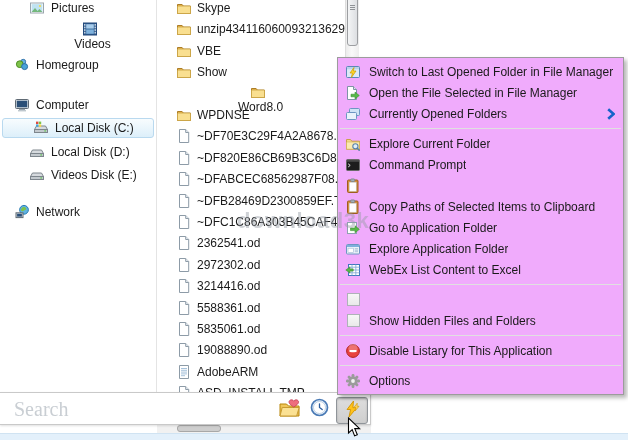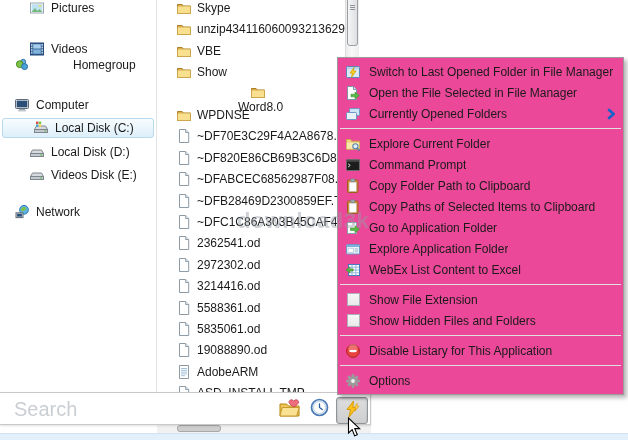--- a/index.html
+++ b/index.html
@@ -26,42 +26,42 @@
 
   
   .vscroll{position:absolute;left:345px;top:0;width:13px;height:392px;
            background:linear-gradient(to right,#ececec,#f9f9f9 45%,#ededed);border-left:1px solid #ddd;}
   .vthumb{position:absolute;left:1px;right:1px;top:-32px;height:78px;border:1px solid #9c9ea1;border-radius:3px;
           background:linear-gradient(to right,#f4f5f6,#dddfe2);box-sizing:border-box;}
   .vgrip{position:absolute;left:2px;right:2px;top:36px;}
   .vgrip i{display:block;height:1px;background:#8f9296;margin-bottom:1px;}
 
   
-  .menu{position:absolute;left:337px;top:57px;width:287px;background:#ec4899;border:1px solid #9c9c9c;
+  .menu{position:absolute;left:337px;top:57px;width:287px;background:#f0abfc;border:1px solid #9c9c9c;
         box-shadow:3px 3px 4px rgba(0,0,0,.28);padding:3px 0;box-sizing:border-box;z-index:14;}
   .menu-item{height:21px;display:flex;align-items:center;padding:0 8px 0 7px;cursor:default;}
   .mi-icon{width:16px;height:16px;margin-right:8px;flex:none;display:flex;align-items:center;justify-content:center;}
   .mi-icon svg{display:block;}
   .mi-label{white-space:nowrap;overflow:hidden;}
   .mi-arrow{margin-left:auto;flex:none;display:flex;align-items:center;}
   .menu-sep{height:9px;position:relative;}
   .menu-sep::after{content:"";position:absolute;left:2px;right:2px;top:4px;height:1px;background:#e0e0e0;}
   .checkbox{width:13px;height:13px;border:1px solid #aeb2b8;background:linear-gradient(#f7f7f7,#e9e9e9);
             box-sizing:border-box;}
 
   
   .watermark{position:absolute;left:237px;top:208px;z-index:16;font-size:22px;font-weight:bold;
              letter-spacing:.5px;color:rgba(148,156,164,.45);pointer-events:none;}
 
   
   .toolbar{position:absolute;left:0;top:392px;width:371px;height:33px;background:#fff;
            border:1px solid #c9c9c9;border-left:none;box-sizing:border-box;z-index:12;
            box-shadow:0 1px 2px rgba(0,0,0,.12);}
   .search-input{position:absolute;left:12px;top:2px;width:255px;height:27px;border:none;outline:none;
-                background:transparent;font-family:Liberation Sans, sans-serif;
+                background:transparent;font-family:Liberation Serif, serif;
                 font-size:20px;color:#4d7c0f;}
   .search-input::placeholder{color:#c9ced3;opacity:1;}
   .tb-btn{position:absolute;display:flex;align-items:center;justify-content:center;}
   .fav-btn{left:278px;top:5px;width:24px;height:22px;}
   .hist-btn{left:309px;top:6px;width:20px;height:20px;}
   .act-btn{left:336px;top:4px;width:30px;height:25px;border:1px solid #8f9499;border-radius:3px;
            background:linear-gradient(#dedede,#cecece);box-shadow:inset 0 1px 2px rgba(0,0,0,.22);}
 
   
   .hscroll{position:absolute;left:157px;top:425px;width:214px;height:8px;background:#f1f1f1;z-index:5;}
@@ -83,41 +83,41 @@
           <span class="sb-icon">
             <svg width="16" height="16" viewBox="0 0 16 16">
               <rect x="1.5" y="3" width="13" height="10" fill="#fdfdfd" stroke="#9aa5ad"></rect>
               <rect x="2.6" y="4.1" width="10.8" height="7.8" fill="#bfe3f2"></rect>
               <path d="M2.6 11.9l3.4-4 2.5 3 2-2 3 3z" fill="#74b87c"></path>
               <circle cx="11" cy="6" r="1.1" fill="#f7d84b"></circle>
             </svg>
           </span>
           <span>Pictures</span>
         </div>
-        <div class="sb-item lvl2" style="top: 39px;">
+        <div class="sb-item lvl2" style="top: 21px; flex-direction: column;">
           <span class="sb-icon">
             <svg width="16" height="16" viewBox="0 0 16 16">
               <rect x="1.5" y="2" width="13" height="12" fill="#2f5d8f" stroke="#24497a"></rect>
               <rect x="4.2" y="3.2" width="7.6" height="4.4" fill="#a8cdec"></rect>
               <rect x="4.2" y="8.4" width="7.6" height="4.4" fill="#7fb2dd"></rect>
               <g fill="#e8eef4">
                 <rect x="2.2" y="3" width="1.2" height="1.7"></rect>
                 <rect x="2.2" y="5.6" width="1.2" height="1.7"></rect>
                 <rect x="2.2" y="8.2" width="1.2" height="1.7"></rect>
                 <rect x="2.2" y="10.8" width="1.2" height="1.7"></rect>
                 <rect x="12.6" y="3" width="1.2" height="1.7"></rect>
                 <rect x="12.6" y="5.6" width="1.2" height="1.7"></rect>
                 <rect x="12.6" y="8.2" width="1.2" height="1.7"></rect>
                 <rect x="12.6" y="10.8" width="1.2" height="1.7"></rect>
               </g>
             </svg>
           </span>
           <span>Videos</span>
         </div>
-        <div class="sb-item lvl1" style="top: 55px; gap: 37px;">
+        <div class="sb-item lvl1" style="top: 55px;">
           <span class="sb-icon">
             <svg width="16" height="16" viewBox="0 0 16 16">
               <circle cx="9.2" cy="4.8" r="2.5" fill="#65b0e0" stroke="#3a7ab0"></circle>
               <circle cx="5.8" cy="7.2" r="3.4" fill="#7ec24a" stroke="#4e8f25"></circle>
               <circle cx="10.6" cy="9.6" r="3" fill="#4aa3d8" stroke="#2a6ea5"></circle>
             </svg>
           </span>
           <span>Homegroup</span>
         </div>
         <div class="sb-item lvl1" style="top: 95px;">
@@ -386,21 +386,20 @@
           <span class="mi-label">Command Prompt</span>
         </div>
         <div class="menu-item">
           <span class="mi-icon">
             <svg width="16" height="16" viewBox="0 0 16 16">
               <rect x="2.5" y="2" width="10.5" height="12.5" rx="1" fill="#d58c3c" stroke="#9c5f1e"></rect>
               <rect x="4.2" y="4.2" width="7" height="9" fill="#fff" stroke="#b9c4cc" stroke-width=".5"></rect>
               <rect x="5.7" y="1" width="4" height="2.4" rx=".8" fill="#aab4bc" stroke="#7d8890"></rect>
             </svg>
           </span>
-          <span class="mi-label">Copy Folder Path to Clipboard</span>
         </div>
         <div class="menu-item">
           <span class="mi-icon">
             <svg width="16" height="16" viewBox="0 0 16 16">
               <rect x="2.5" y="2" width="10.5" height="12.5" rx="1" fill="#d58c3c" stroke="#9c5f1e"></rect>
               <rect x="4.2" y="4.2" width="7" height="9" fill="#fff" stroke="#b9c4cc" stroke-width=".5"></rect>
               <rect x="5.7" y="1" width="4" height="2.4" rx=".8" fill="#aab4bc" stroke="#7d8890"></rect>
             </svg>
           </span>
           <span class="mi-label">Copy Paths of Selected Items to Clipboard</span>
@@ -433,21 +432,20 @@
               <path d="M.8 8l4.2-3.1v2h3.2v2.2H5v2z" fill="#57b848" stroke="#3f8f33" stroke-width=".6"></path>
             </svg>
           </span>
           <span class="mi-label">WebEx List Content to Excel</span>
         </div>
         <div class="menu-sep"></div>
         <div class="menu-item">
           <span class="mi-icon">
             <div class="checkbox"></div>
           </span>
-          <span class="mi-label">Show File Extension</span>
         </div>
         <div class="menu-item">
           <span class="mi-icon">
             <div class="checkbox"></div>
           </span>
           <span class="mi-label">Show Hidden Files and Folders</span>
         </div>
         <div class="menu-sep"></div>
         <div class="menu-item">
           <span class="mi-icon">

